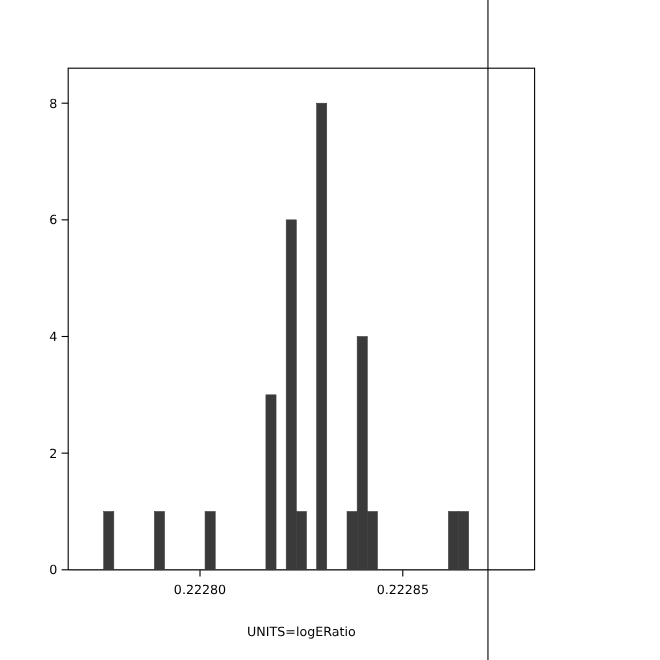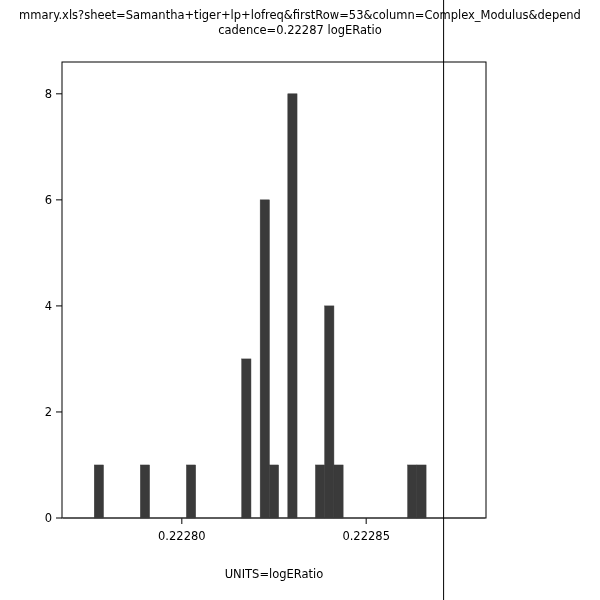--- a/index.html
+++ b/index.html
@@ -49,24 +49,20 @@
   .xaxis-title {
     font-size: 11.5px;
     fill: #000;
   }
 </style>
 </head>
 <body>
 
 <div id="stage">
 
-  <div class="title-block">
-    <span class="title-line1">mmary.xls?sheet=Samantha+tiger+lp+lofreq&amp;firstRow=53&amp;column=Complex_Modulus&amp;depend</span>
-    <span class="title-line2">cadence=0.22287 logERatio</span>
-  </div>
 
   <svg width="600" height="600">
 
     <rect id="plot-frame" x="62" y="62" width="424" height="456" fill="#ffffff" stroke="#000000" stroke-width="1"></rect>
 
     <g id="y-ticks">
         <line x1="56" y1="518" x2="62" y2="518" stroke="#000" stroke-width="1"></line>
         <text x="52" y="522" text-anchor="end" class="tick-label">0</text>
         <line x1="56" y1="411.95348837209303" x2="62" y2="411.95348837209303" stroke="#000" stroke-width="1"></line>
         <text x="52" y="415.95348837209303" text-anchor="end" class="tick-label">2</text>

